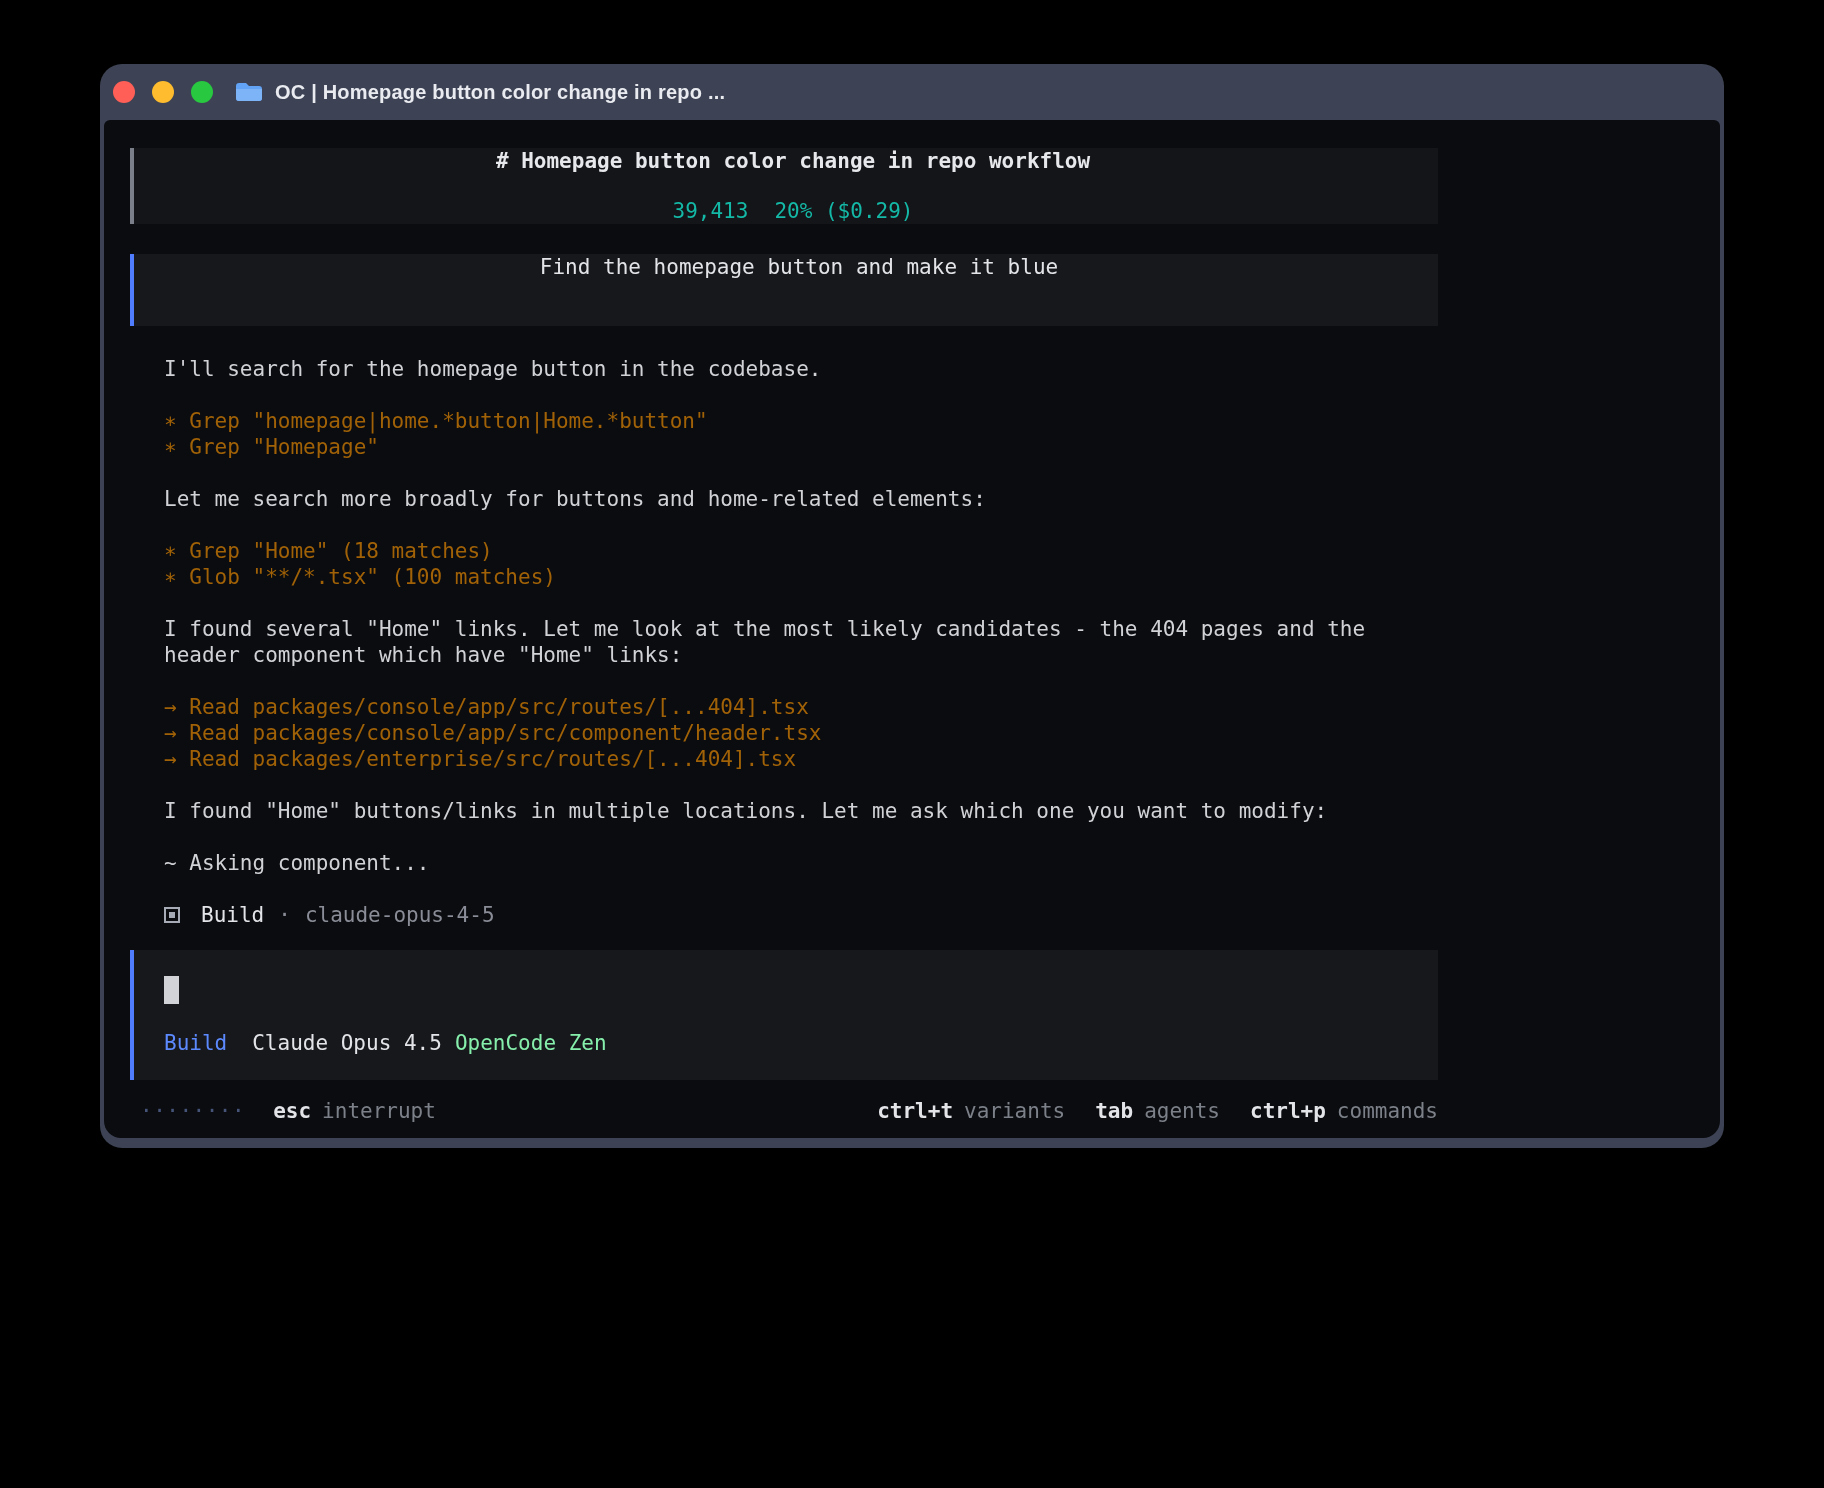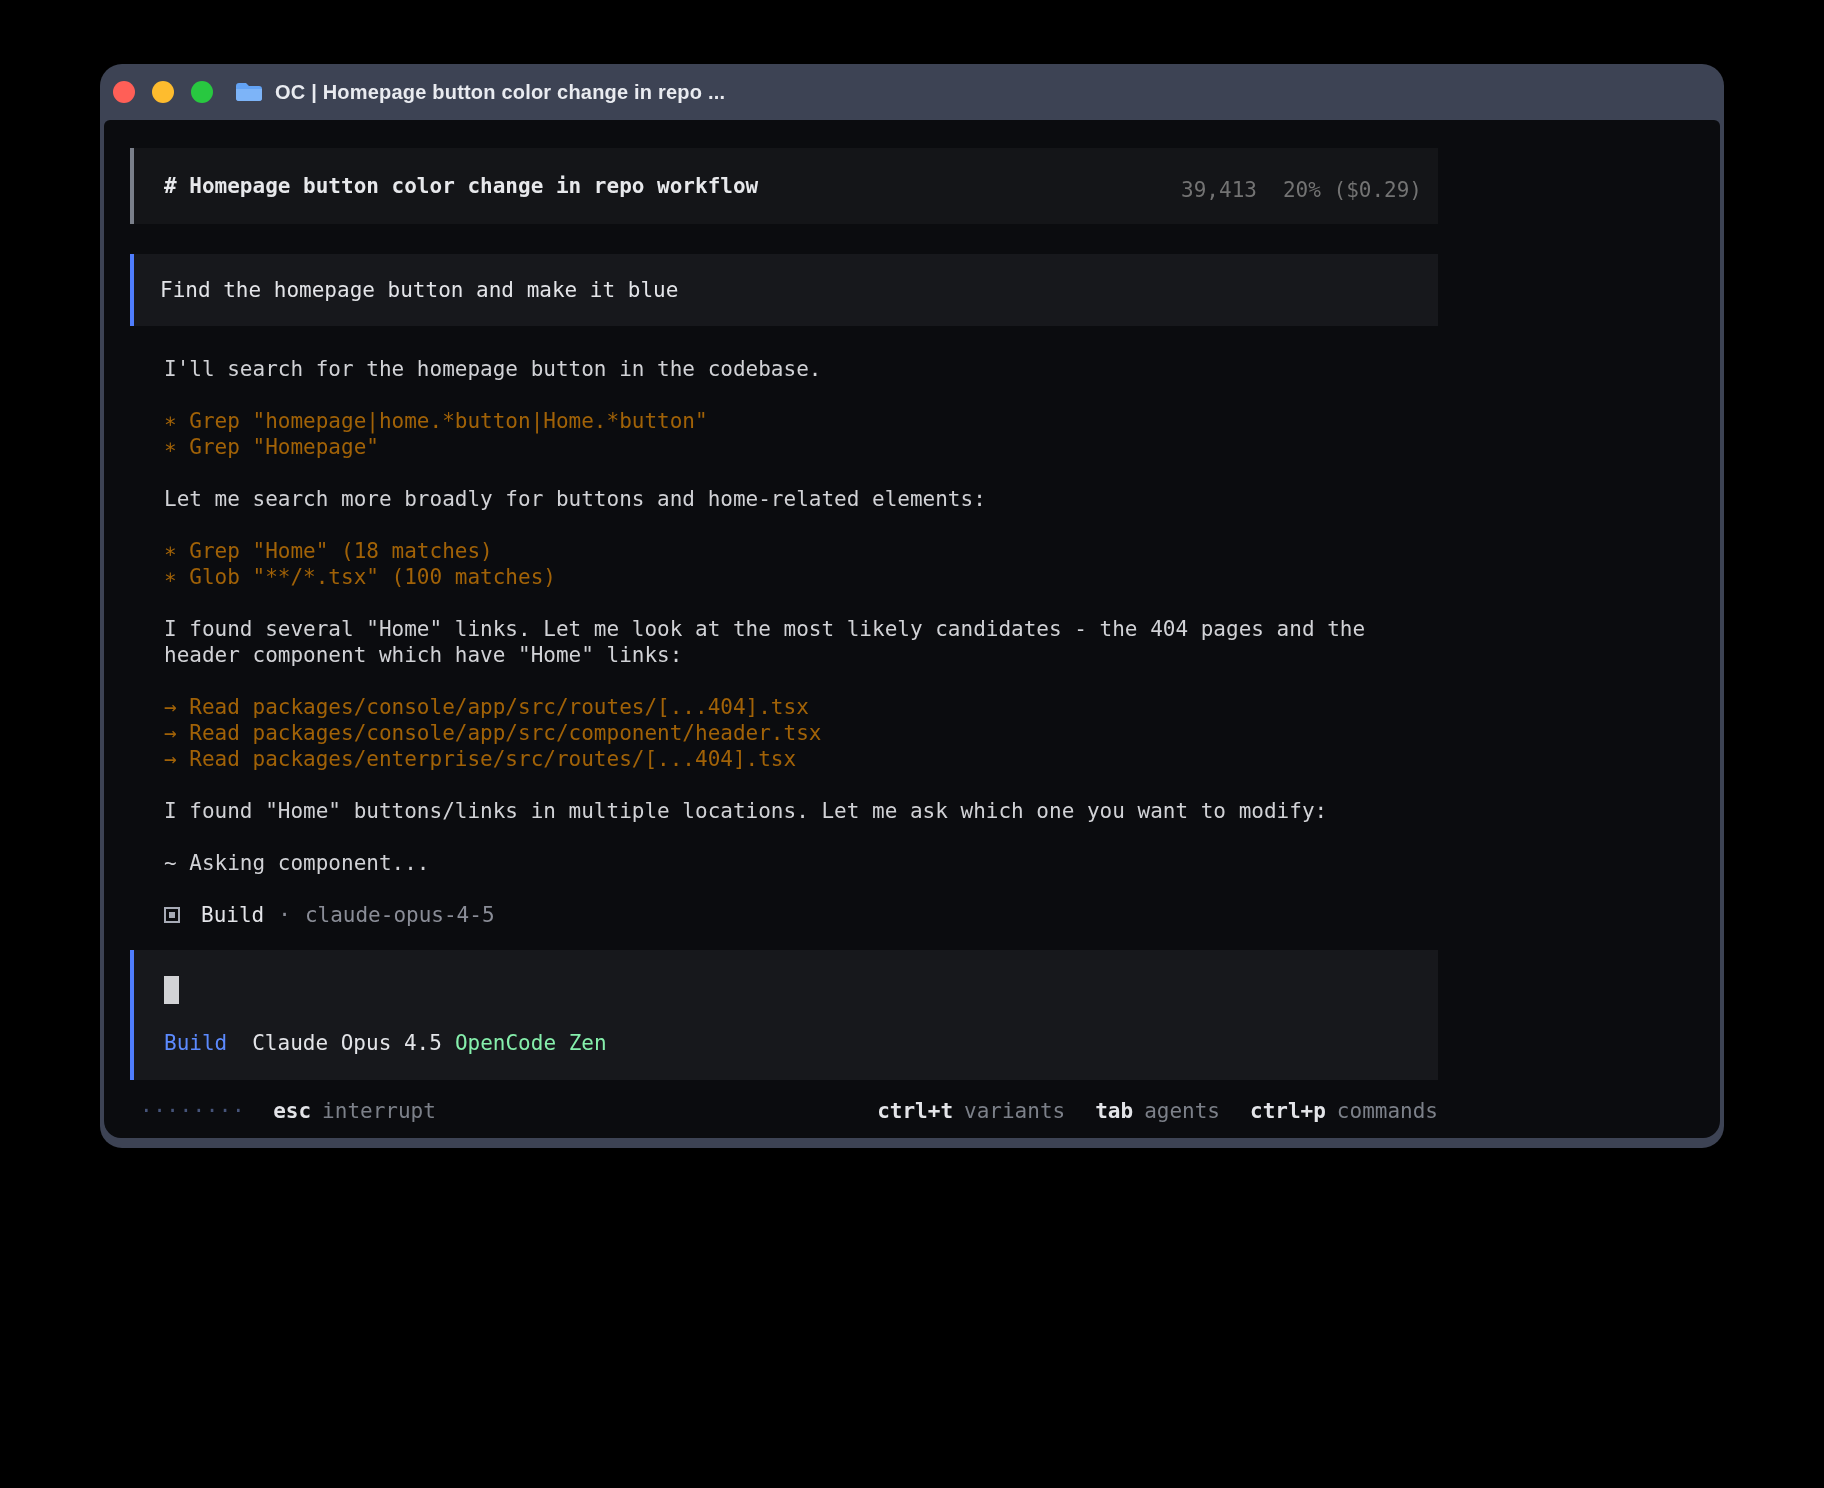--- a/index.html
+++ b/index.html
@@ -38,30 +38,30 @@
 
   
   .terminal {
     margin: 0 4px; height: 1018px;
     background: #0b0c0f;
     border-radius: 6px 6px 17px 17px;
     padding: 28px 0 0 26px;
     overflow: hidden;
     font-size: 21px; line-height: 26px;
   }
-  .panel { width: 1308px; }
+  .panel { width: 1308px; flex-direction: column; }
 
   .header-block {
     height: 76px; background: #141518;
     border-left: 4px solid #7a7f8a;
     display: flex; align-items: center; justify-content: space-between;
     padding: 0 16px 0 30px;
   }
   .header-title { color: #e7e8eb; font-weight: 700; }
-  .header-stats { color: #737373; display: flex; gap: 26px; margin-top: 8px; }
+  .header-stats { color: #14b8a6; display: flex; gap: 26px; margin-top: 8px; }
 
   .user-panel {
     margin-top: 30px; height: 72px; background: #17181c;
     border-left: 4px solid #4f7dfd;
     display: flex; align-items: center; padding-left: 26px;
   }
   .user-text { color: #e3e4e8; }
 
   .conversation { margin: 30px 0 0 34px; width: 1274px; color: #d1d2d6; }
   .block { margin-top: 26px; }

